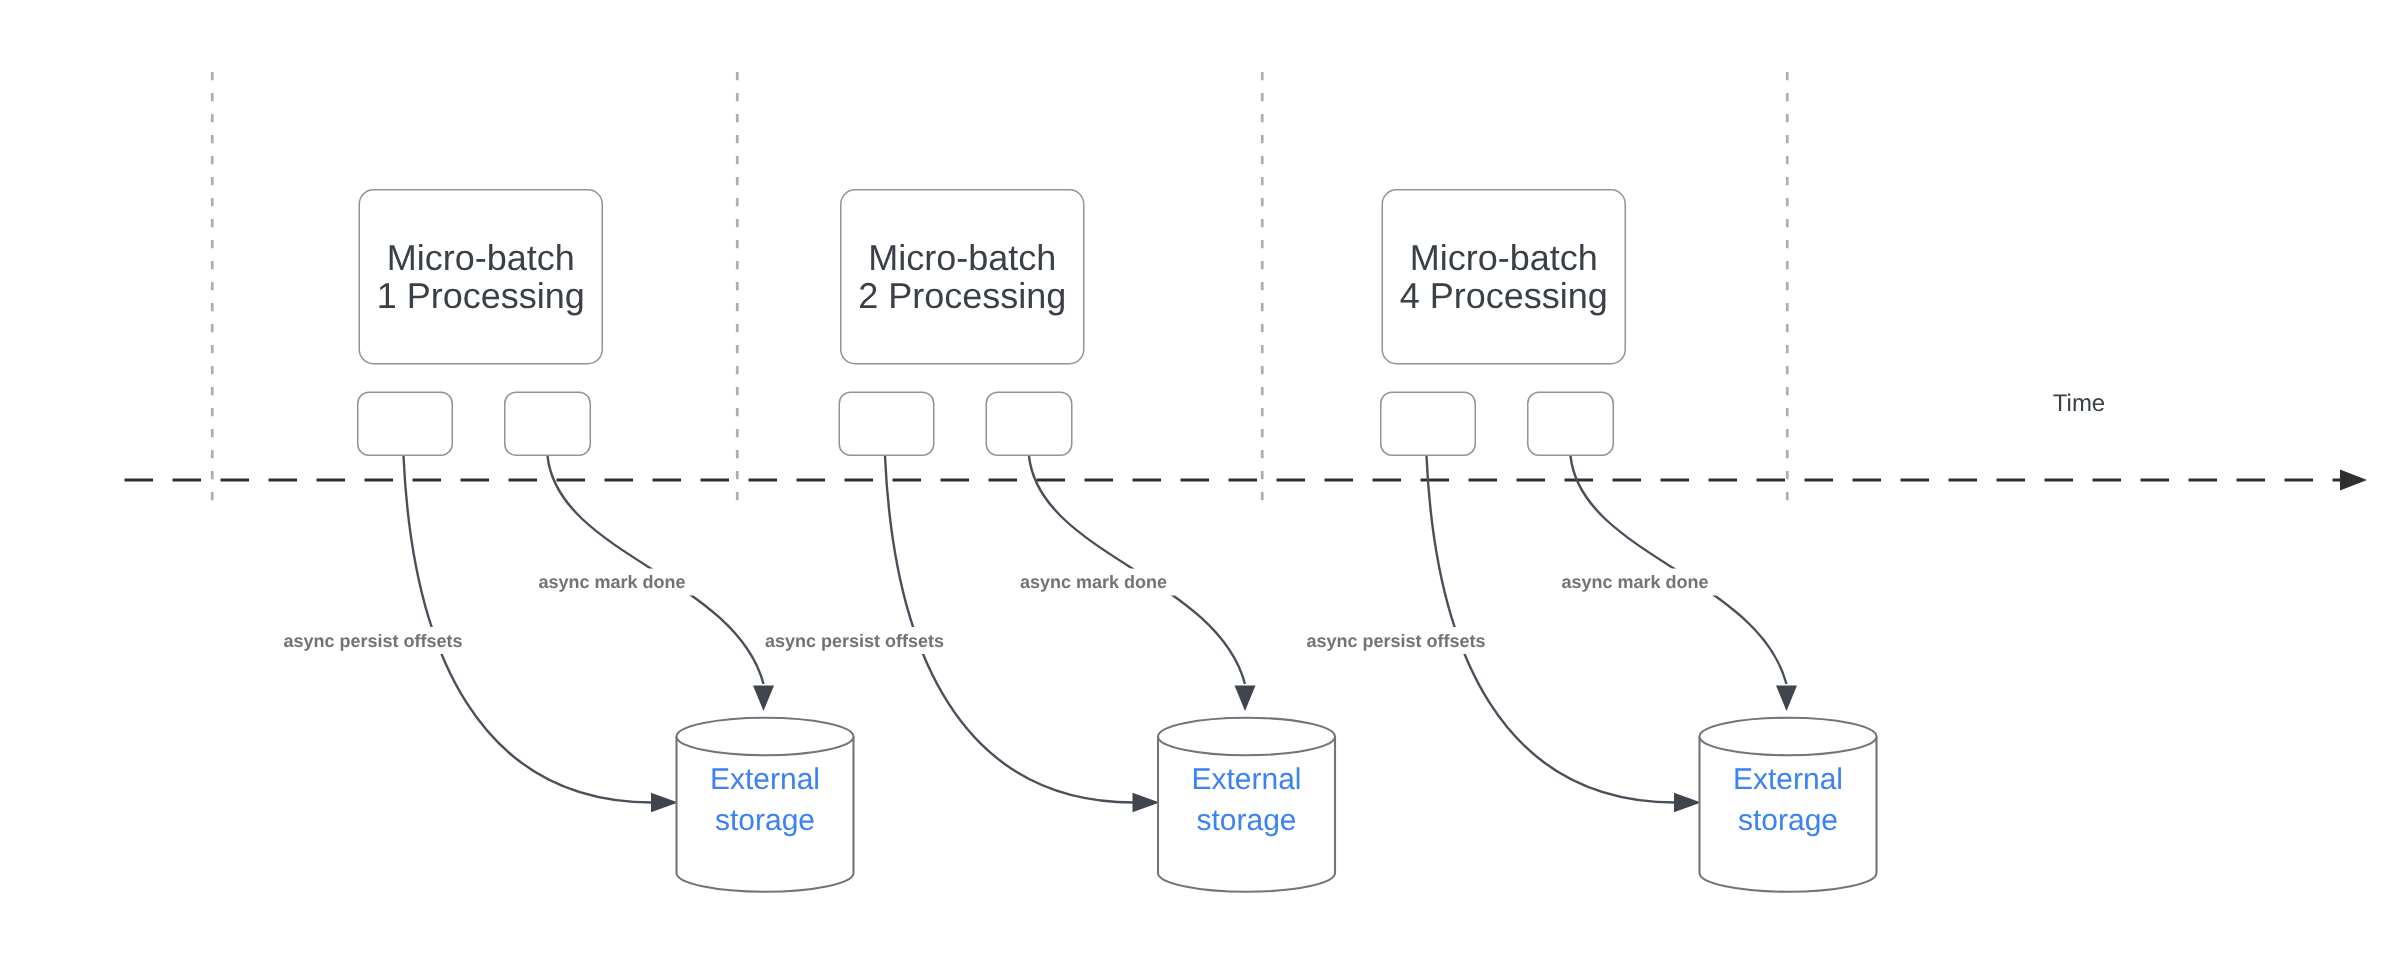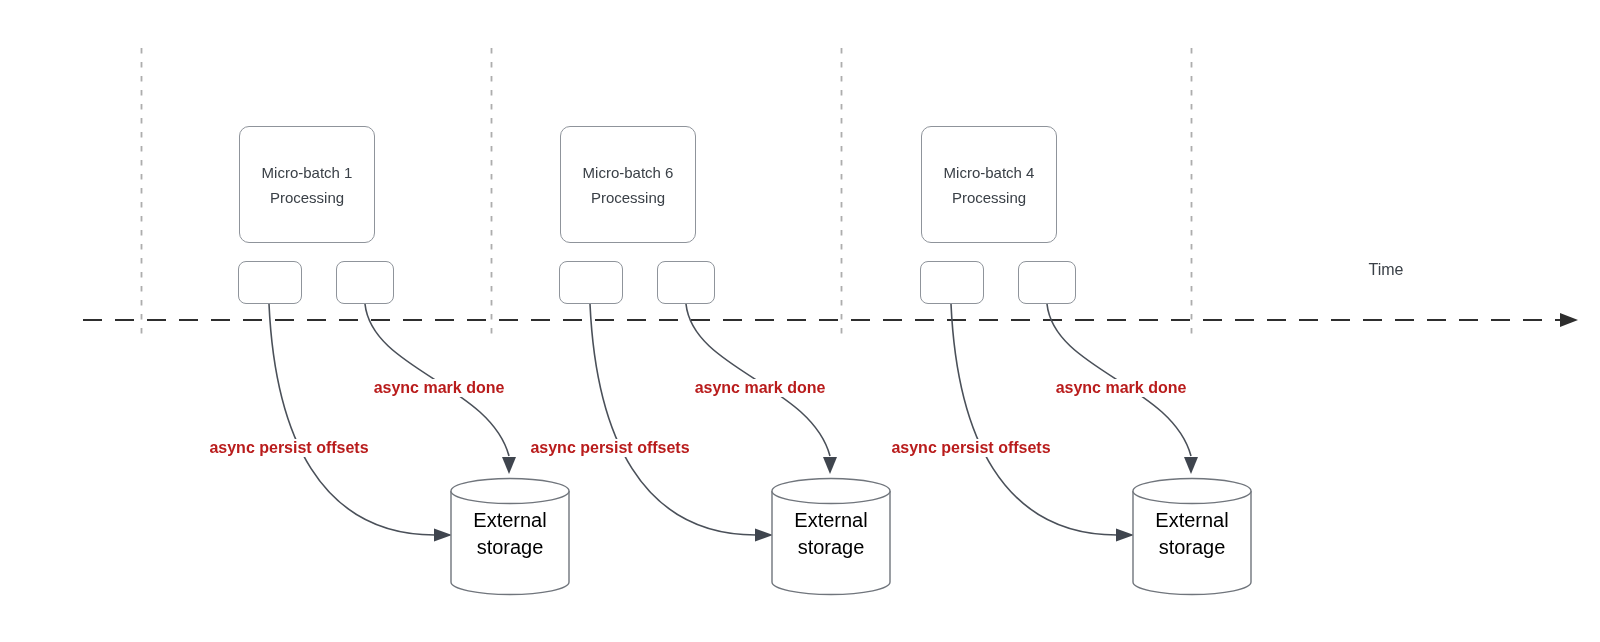--- a/index.html
+++ b/index.html
@@ -13,64 +13,64 @@
     background: #ffffff;
     overflow: hidden;
   }
   .canvas svg.layer {
     position: absolute; left: 0; top: 0;
   }
   
   .pbox {
     position: absolute;
     top: 126px;
-    width: 136px; height: 117px;
+    width: 163px; height: 117px;
     border: 1px solid #8f949b;
     border-radius: 10px;
     background: #ffffff;
     display: flex; align-items: center; justify-content: center;
     text-align: center;
-    font-size: 15px; line-height: 25px;
+    font-size: 24px; line-height: 25px;
     color: #3a4047;
     box-sizing: border-box;
     padding: 0 8px;
   }
   
   .sbox {
     position: absolute;
     top: 261px;
     height: 43px;
     border: 1px solid #8f949b;
     border-radius: 8px;
     background: #ffffff;
     box-sizing: border-box;
   }
   .sbox.a { width: 64px; }
   .sbox.b { width: 58px; }
   
   .lbl {
     position: absolute;
-    font-size: 16px; font-weight: bold;
+    font-size: 12px; font-weight: bold;
     line-height: 18px;
-    color: #b91c1c;
+    color: #737373;
     background: #ffffff;
-    text-align: center;
+    text-align: left;
     white-space: nowrap;
   }
-  .lbl.persist { top: 439px; width: 200px; }
+  .lbl.persist { top: 418px; width: 200px; }
   .lbl.mark    { top: 379px; width: 160px; }
   
   .cyl-label {
     position: absolute;
     top: 505px;
     width: 118px; height: 58px;
     display: flex; align-items: center; justify-content: center;
     text-align: center;
     font-size: 20px; line-height: 27px;
-    color: #000000;
+    color: #3b82f6;
   }
   
   .time-label {
     position: absolute;
     left: 1336px; top: 261px;
     width: 100px;
     text-align: center;
     font-size: 16px;
     color: #3a4047;
   }
@@ -121,21 +121,21 @@
   <div class="pbox" style="left:239px;">
     <span>Micro-batch 1 Processing</span>
   </div>
   <div class="sbox a" style="left:238px;"></div>
   <div class="sbox b" style="left:336px;"></div>
   <div class="lbl persist" style="left:189px;">async persist offsets</div>
   <div class="lbl mark" style="left:359px;">async mark done</div>
   <div class="cyl-label" style="left:451px;">External storage</div>
 
   <div class="pbox" style="left:560px;">
-    <span>Micro-batch 6 Processing</span>
+    <span>Micro-batch 2 Processing</span>
   </div>
   <div class="sbox a" style="left:559px;"></div>
   <div class="sbox b" style="left:657px;"></div>
   <div class="lbl persist" style="left:510px;">async persist offsets</div>
   <div class="lbl mark" style="left:680px;">async mark done</div>
   <div class="cyl-label" style="left:772px;">External storage</div>
 
   <div class="pbox" style="left:921px;">
     <span>Micro-batch 4 Processing</span>
   </div>

